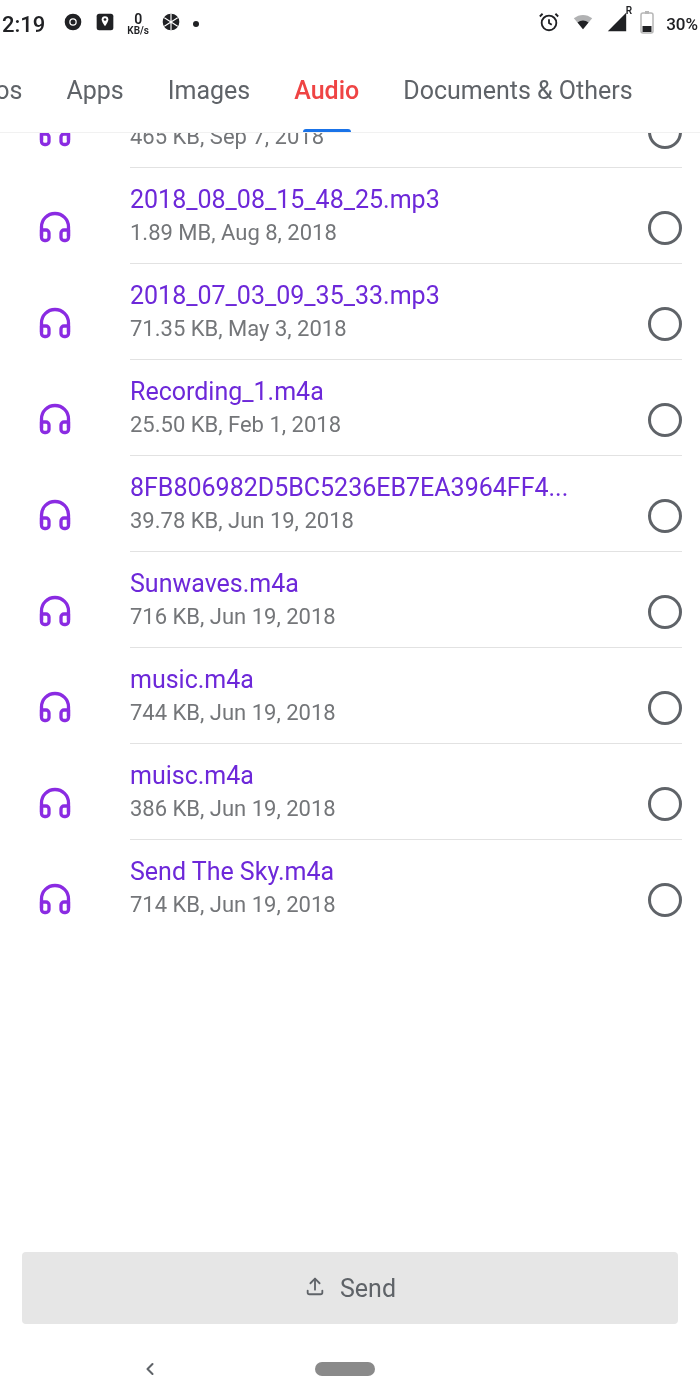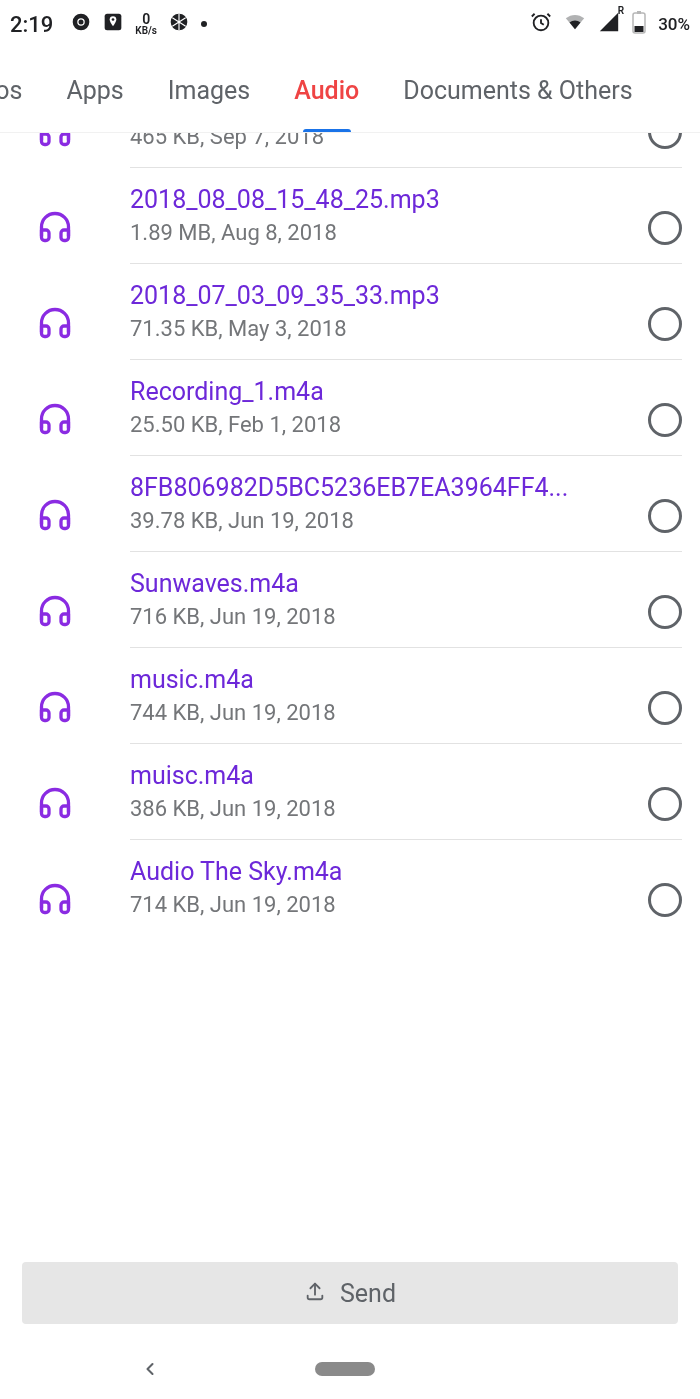--- a/index.html
+++ b/index.html
@@ -1,20 +1,20 @@
 <!DOCTYPE html>
 <html><head>
 <meta charset="utf-8">
 <style>
   * { box-sizing: border-box; margin: 0; padding: 0; }
   html, body { width: 700px; height: 1399px; font-family: Roboto, "Segoe UI", Arial, sans-serif; background: #fff; color: #202124; overflow: hidden; }
   body { position: relative; }
 
   
-  .status-bar { display: flex; align-items: center; justify-content: space-between; height: 48px; padding: 0 10px; font-size: 20px; font-weight: 500; }
+  .status-bar { display: flex; align-items: center; justify-content: space-between; height: 48px; padding: 0 2px; font-size: 20px; font-weight: 500; }
   .status-left, .status-right { display: flex; align-items: center; gap: 12px; }
   .status-left .time { font-size: 22px; margin-right: 6px; }
   .kbs { display: flex; flex-direction: column; align-items: center; font-size: 10px; line-height: 1; font-weight: 600; }
   .kbs .n { font-size: 14px; }
   .status-right .pct { font-size: 17px; }
   .dot { width: 6px; height: 6px; border-radius: 50%; background: #202124; }
 
   
   .tabs { display: flex; align-items: center; height: 85px; border-bottom: 1px solid #f1f1f1; font-size: 25px; color: #5f6368; white-space: nowrap; overflow: hidden; }
   .tab { padding: 0 22px; height: 100%; display: flex; align-items: center; position: relative; cursor: pointer; }
@@ -27,21 +27,21 @@
   .row { display: flex; align-items: flex-end; padding: 18px 18px 18px 30px; position: relative; }
   .row + .row::before { content: ""; position: absolute; top: 0; left: 130px; right: 18px; height: 1px; background: #e2e2e2; }
   .row .icon { width: 50px; flex: 0 0 50px; display: flex; justify-content: center; }
   .row .text { flex: 1; margin-left: 50px; overflow: hidden; }
   .row .title { font-size: 25px; color: #6d28d9; white-space: nowrap; overflow: hidden; text-overflow: ellipsis; }
   .row .meta { font-size: 22px; color: #747679; margin-top: 6px; }
   .row .radio { width: 34px; height: 34px; border: 3px solid #5f6368; border-radius: 50%; flex: 0 0 34px; margin-left: 14px; }
   .row.partial { padding-top: 0; margin-top: -20px; }
 
   
-  .send-bar { position: absolute; left: 22px; right: 22px; bottom: 75px; height: 62px; background: #e6e6e6; border-radius: 4px; display: flex; align-items: center; justify-content: center; gap: 14px; color: #5f6368; font-size: 25px; }
+  .send-bar { position: absolute; left: 22px; right: 22px; bottom: 75px; height: 72px; background: #e6e6e6; border-radius: 4px; display: flex; align-items: center; justify-content: center; gap: 14px; color: #5f6368; font-size: 25px; }
 
   
   .nav { position: absolute; bottom: 0; left: 0; right: 0; height: 60px; display: flex; align-items: center; justify-content: space-between; padding: 0 140px; }
   .nav-home { width: 60px; height: 14px; background: #8a8a8a; border-radius: 7px; margin: 0 auto; }
   .nav-back { font-size: 28px; color: #5f6368; }
   .nav-spacer { width: 30px; }
 </style>
 </head>
 <body>
 
@@ -228,21 +228,21 @@
     <div class="radio"></div>
     </div>
     <div class="row">
     <div class="icon">
         <svg width="36" height="36" viewBox="0 0 24 24" fill="none" stroke="#8a2be2" stroke-width="2.2" stroke-linecap="round" stroke-linejoin="round">
           <path d="M3 18v-6a9 9 0 0 1 18 0v6"></path>
           <path d="M21 19a2 2 0 0 1-2 2h-1a2 2 0 0 1-2-2v-3a2 2 0 0 1 2-2h3zM3 19a2 2 0 0 0 2 2h1a2 2 0 0 0 2-2v-3a2 2 0 0 0-2-2H3z"></path>
         </svg>
       </div>
     <div class="text">
-      <div class="title">Audio The Sky.m4a</div>
+      <div class="title">Send The Sky.m4a</div>
       <div class="meta">714 KB, Jun 19, 2018</div>
     </div>
     <div class="radio"></div>
     </div>
   </div>
 
 <div class="send-bar">
   <span>
     <svg width="22" height="22" viewBox="0 0 24 24" fill="none" stroke="#5f6368" stroke-width="2" stroke-linecap="round" stroke-linejoin="round">
         <path d="M4 17v2a2 2 0 0 0 2 2h12a2 2 0 0 0 2-2v-2"></path>

